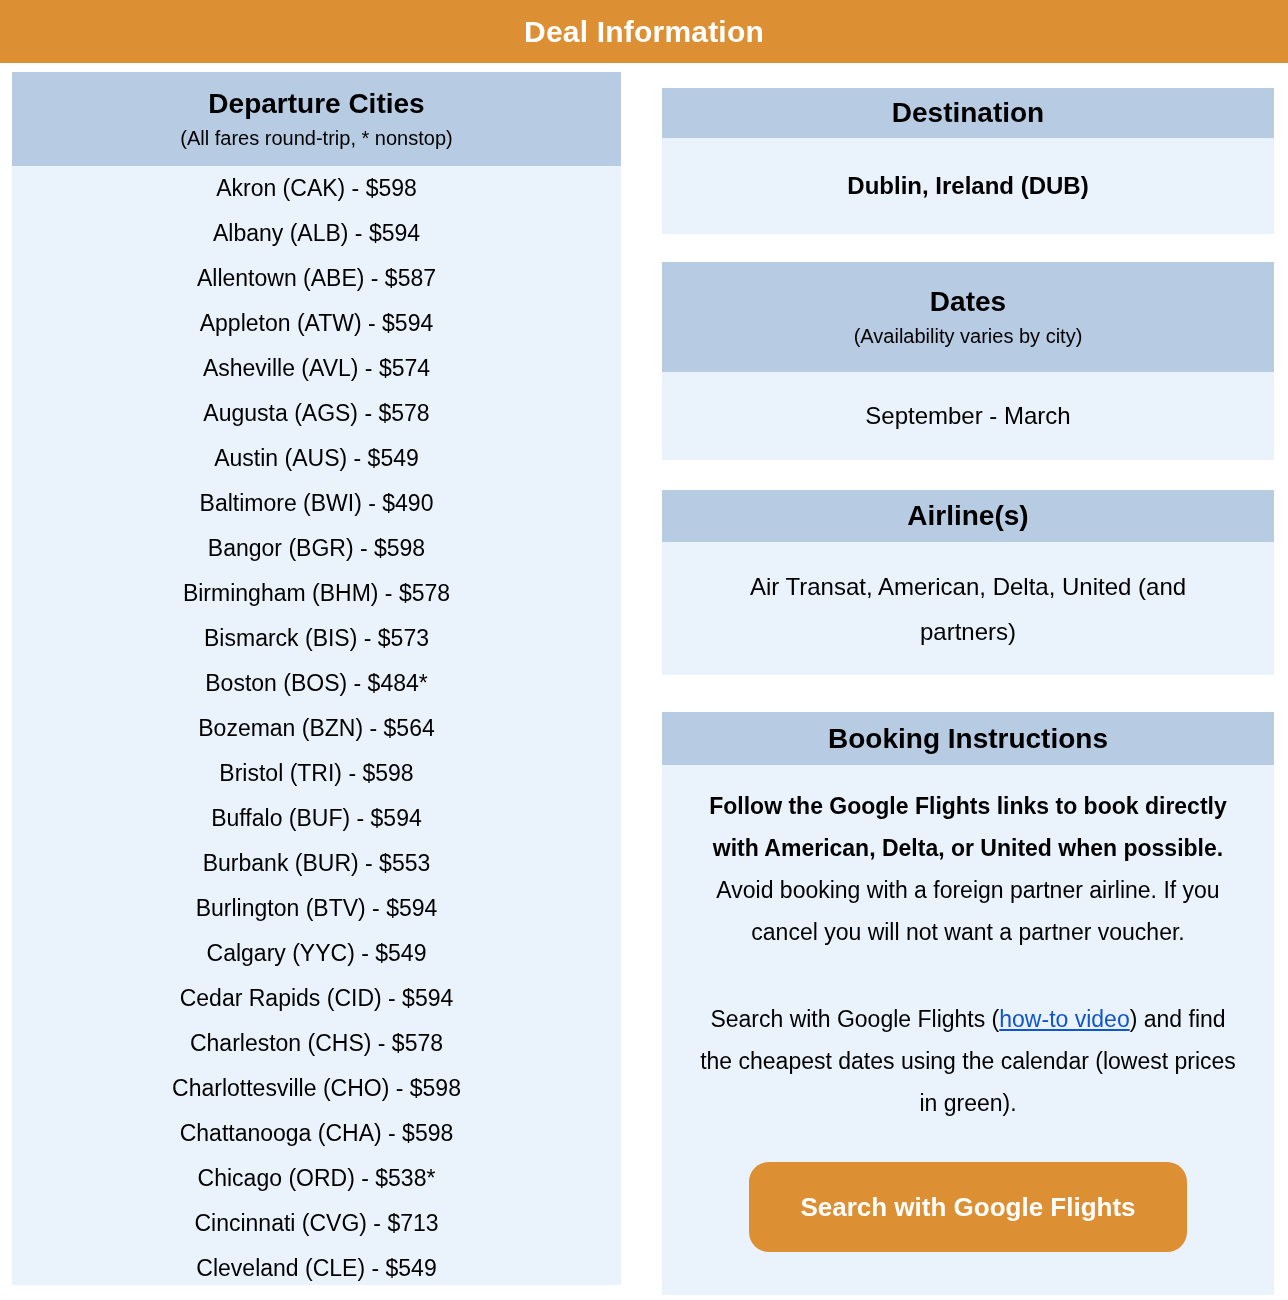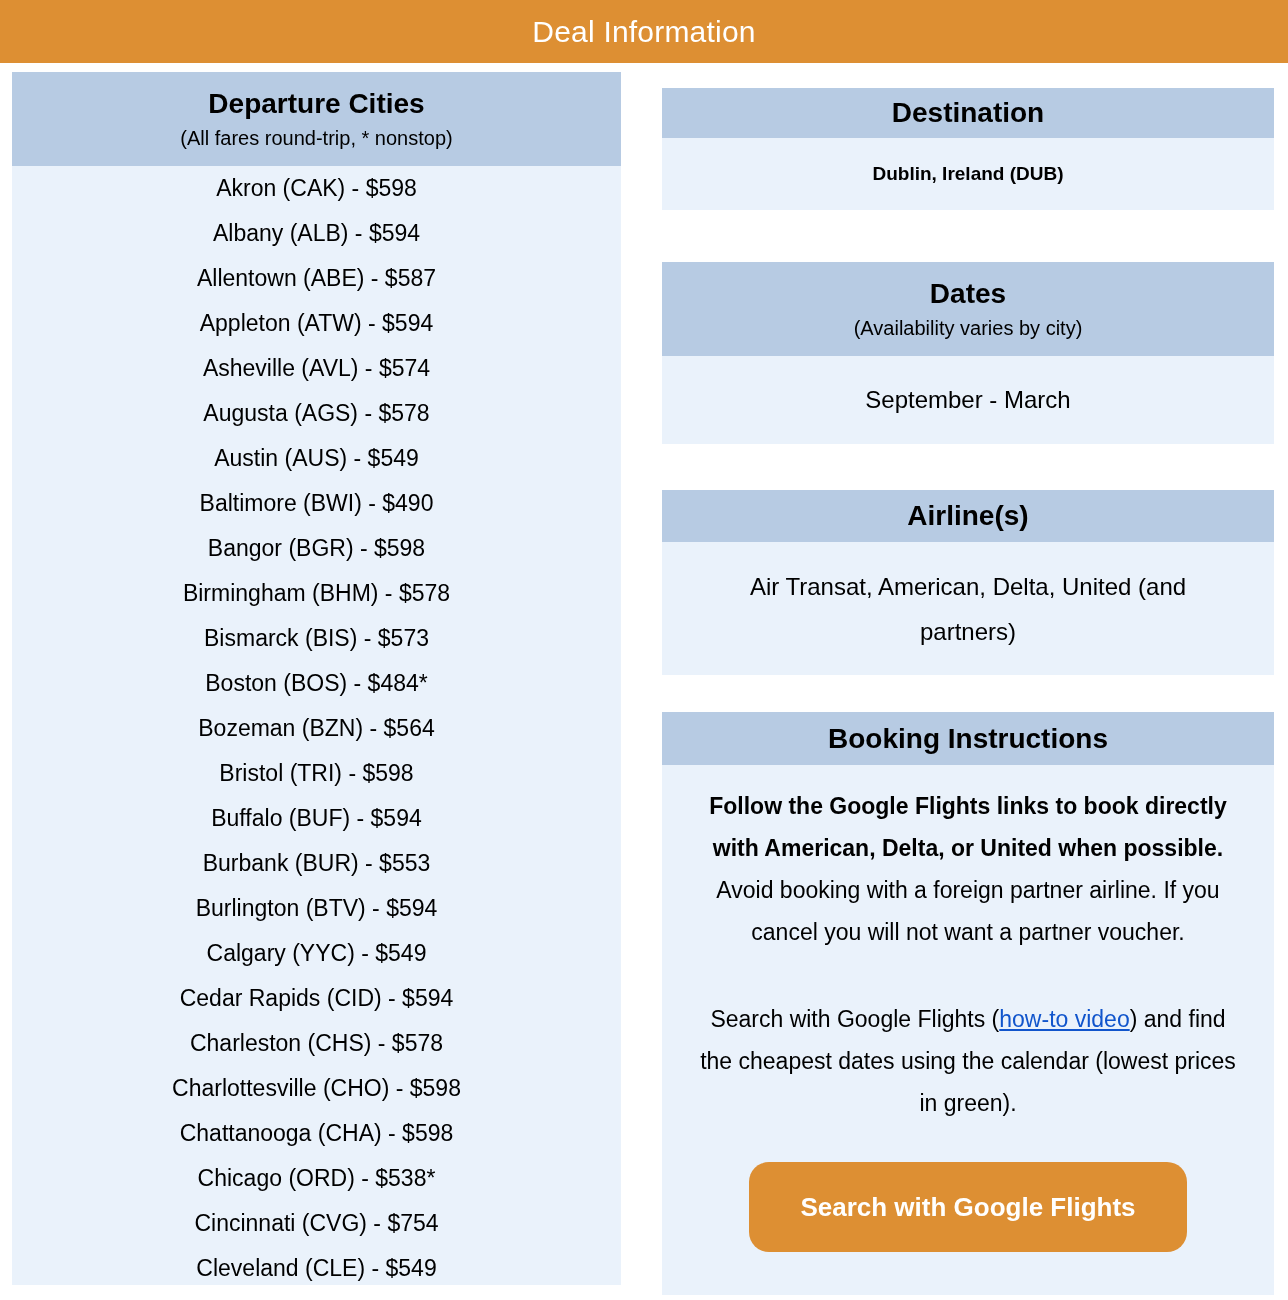--- a/index.html
+++ b/index.html
@@ -15,21 +15,21 @@
     background:#ffffff;color:#000;
     font-family:"Liberation Sans","DejaVu Sans",sans-serif;
   }
   
   .topbar{
     position:absolute;left:0;top:0;width:1288px;height:63px;
     background:var(--accent);
     display:flex;align-items:center;justify-content:center;
   }
   .topbar .title{
-    color:#fff;font-size:30px;font-weight:normal;letter-spacing:.2px;
+    color:#fff;font-size:30px;font-weight:bold;letter-spacing:.2px;
   }
   
   .block{position:absolute;}
   .block-header{
     background:var(--header-blue);
     text-align:center;
     display:flex;flex-direction:column;align-items:center;justify-content:center;
   }
   .block-body{
     background:var(--body-blue);
@@ -41,23 +41,23 @@
   .left-panel{left:12px;top:72px;width:609px;height:1213px;overflow:hidden;}
   .left-panel .block-header{height:94px;}
   .left-panel .block-body{height:1261px;}
   .city-row{
     height:45px;line-height:45px;font-size:23px;text-align:center;white-space:nowrap;
   }
   
   .right-block{left:662px;width:612px;}
   .dest-block{top:88px;}
   .dest-block .block-header{height:50px;}
-  .dest-block .block-body{height:72px;display:flex;align-items:center;justify-content:center;font-size:19px;font-weight:bold;}
+  .dest-block .block-body{height:96px;display:flex;align-items:center;justify-content:center;font-size:24px;font-weight:bold;}
   .dates-block{top:262px;}
-  .dates-block .block-header{height:94px;}
+  .dates-block .block-header{height:110px;}
   .dates-block .block-body{height:88px;display:flex;align-items:center;justify-content:center;font-size:24px;}
   .airlines-block{top:490px;}
   .airlines-block .block-header{height:52px;}
   .airlines-block .block-body{height:133px;display:flex;align-items:center;justify-content:center;font-size:24px;line-height:45px;padding:0 53px;}
   .booking-block{top:712px;}
   .booking-block .block-header{height:53px;}
   .booking-block .block-body{height:530px;padding-top:20px;}
   .bk-p{
     margin:0 auto;width:540px;font-size:23px;line-height:42px;text-align:center;
   }
@@ -99,21 +99,21 @@
       <div class="city-row">Bristol (TRI) - $598</div>
       <div class="city-row">Buffalo (BUF) - $594</div>
       <div class="city-row">Burbank (BUR) - $553</div>
       <div class="city-row">Burlington (BTV) - $594</div>
       <div class="city-row">Calgary (YYC) - $549</div>
       <div class="city-row">Cedar Rapids (CID) - $594</div>
       <div class="city-row">Charleston (CHS) - $578</div>
       <div class="city-row">Charlottesville (CHO) - $598</div>
       <div class="city-row">Chattanooga (CHA) - $598</div>
       <div class="city-row">Chicago (ORD) - $538*</div>
-      <div class="city-row">Cincinnati (CVG) - $754</div>
+      <div class="city-row">Cincinnati (CVG) - $713</div>
       <div class="city-row">Cleveland (CLE) - $549</div>
     </div>
 </div>
 
 <div class="block right-block dest-block">
   <div class="block-header">
     <div class="h-title">Destination</div>
   </div>
   <div class="block-body">Dublin, Ireland (DUB)</div>
 </div>

